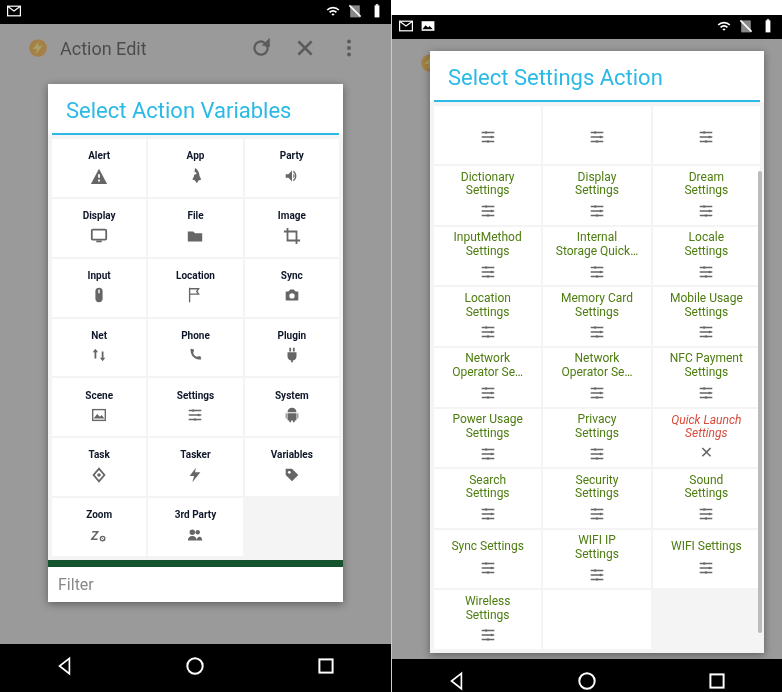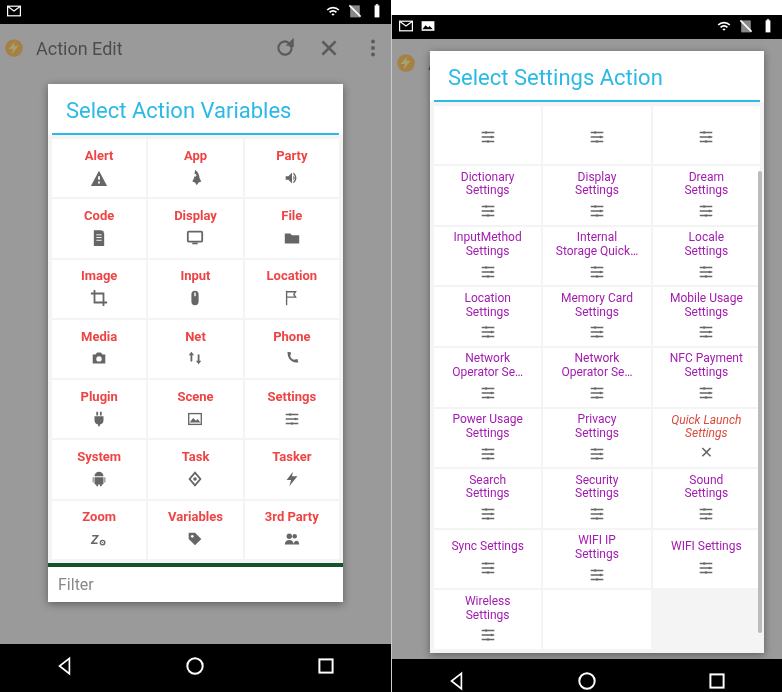--- a/index.html
+++ b/index.html
@@ -30,21 +30,21 @@
     gap: 6px;
     font-size: 12px;
   }
   .statusbar .left { margin-right: auto; display: flex; gap: 6px; }
   .statusbar svg { width: 16px; height: 16px; fill: #fff; }
   .appbar {
     height: 48px;
     background: #e0e0e0;
     display: flex;
     align-items: center;
-    padding: 0 0;
+    padding: 0 24px;
     gap: 8px;
     color: #333;
     font-size: 18px;
   }
   .appbar .title { flex: 1; }
   .appbar .appicon {
     width: 28px; height: 28px;
     display:inline-flex;align-items:center;justify-content:center;
   }
   .appbar .iconbtn {
@@ -87,43 +87,43 @@
     background: #fff;
     display: flex;
     flex-direction: column;
     align-items: center;
     justify-content: center;
     padding: 6px 2px;
     min-height: 56px;
     text-align: center;
   }
   .cell-label {
-    font-size: 13px;
-    color: #ef4444;
+    font-size: 10px;
+    color: #0f172a;
     font-weight: 600;
     line-height: 1.15;
     max-width: 100%;
     white-space: pre-line;
   }
   .cell.regular .cell-label { font-weight: 700; }
   .cell-icon {
     margin-top: 4px;
     width: 20px; height: 20px;
     display: flex; align-items: center; justify-content: center;
   }
   .cell-icon svg { width: 18px; height: 18px; fill: #666; }
-  .cell.small .cell-label { font-size: 12px; font-weight: 400; color: #a21caf; }
+  .cell.small .cell-label { font-size: 12px; font-weight: 400; color: #4d7c0f; }
   .cell.small { min-height: 58px; }
   .cell.danger .cell-label { color: #d84b3c; font-style: italic; }
   .cell .x-icon { font-size: 16px; color: #666; margin-top: 2px; }
   .filter-row {
     padding: 8px 10px;
     font-size: 16px;
     color: #888;
-    border-top: 4px solid #14532d;
+    border-top: 7px solid #14532d;
     background: #fff;
   }
   .navbar {
     position: absolute;
     bottom: 0; left: 0; right: 0;
     height: 48px;
     background: #000;
     display: flex;
     align-items: center;
     justify-content: space-around;
@@ -337,28 +337,20 @@
         </div>
         <div class="cell regular">
           <div class="cell-label">Party</div>
           <div class="cell-icon">
             <svg viewBox="0 0 20 20">
               <use href="#i-speaker"></use>
             </svg>
           </div>
         </div>
         <div class="cell regular">
-          <div class="cell-label">Code</div>
-          <div class="cell-icon">
-            <svg viewBox="0 0 20 20">
-              <use href="#i-document"></use>
-            </svg>
-          </div>
-        </div>
-        <div class="cell regular">
           <div class="cell-label">Display</div>
           <div class="cell-icon">
             <svg viewBox="0 0 20 20">
               <use href="#i-monitor"></use>
             </svg>
           </div>
         </div>
         <div class="cell regular">
           <div class="cell-label">File</div>
           <div class="cell-icon">
@@ -385,21 +377,21 @@
         </div>
         <div class="cell regular">
           <div class="cell-label">Location</div>
           <div class="cell-icon">
             <svg viewBox="0 0 20 20">
               <use href="#i-flag"></use>
             </svg>
           </div>
         </div>
         <div class="cell regular">
-          <div class="cell-label">Media</div>
+          <div class="cell-label">Sync</div>
           <div class="cell-icon">
             <svg viewBox="0 0 20 20">
               <use href="#i-camera"></use>
             </svg>
           </div>
         </div>
         <div class="cell regular">
           <div class="cell-label">Net</div>
           <div class="cell-icon">
             <svg viewBox="0 0 20 20">
@@ -457,32 +449,32 @@
         </div>
         <div class="cell regular">
           <div class="cell-label">Tasker</div>
           <div class="cell-icon">
             <svg viewBox="0 0 20 20">
               <use href="#i-lightning"></use>
             </svg>
           </div>
         </div>
         <div class="cell regular">
+          <div class="cell-label">Variables</div>
+          <div class="cell-icon">
+            <svg viewBox="0 0 20 20">
+              <use href="#i-tag"></use>
+            </svg>
+          </div>
+        </div>
+        <div class="cell regular">
           <div class="cell-label">Zoom</div>
           <div class="cell-icon">
             <svg viewBox="0 0 20 20">
               <use href="#i-zoom"></use>
-            </svg>
-          </div>
-        </div>
-        <div class="cell regular">
-          <div class="cell-label">Variables</div>
-          <div class="cell-icon">
-            <svg viewBox="0 0 20 20">
-              <use href="#i-tag"></use>
             </svg>
           </div>
         </div>
         <div class="cell regular">
           <div class="cell-label">3rd Party</div>
           <div class="cell-icon">
             <svg viewBox="0 0 20 20">
               <use href="#i-group"></use>
             </svg>
           </div>

